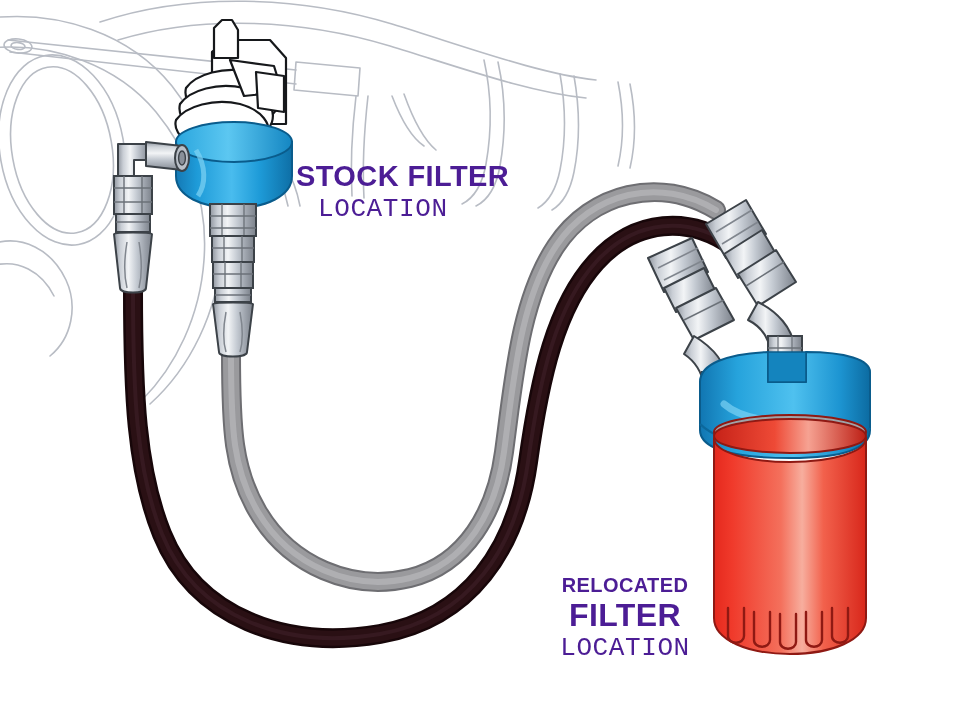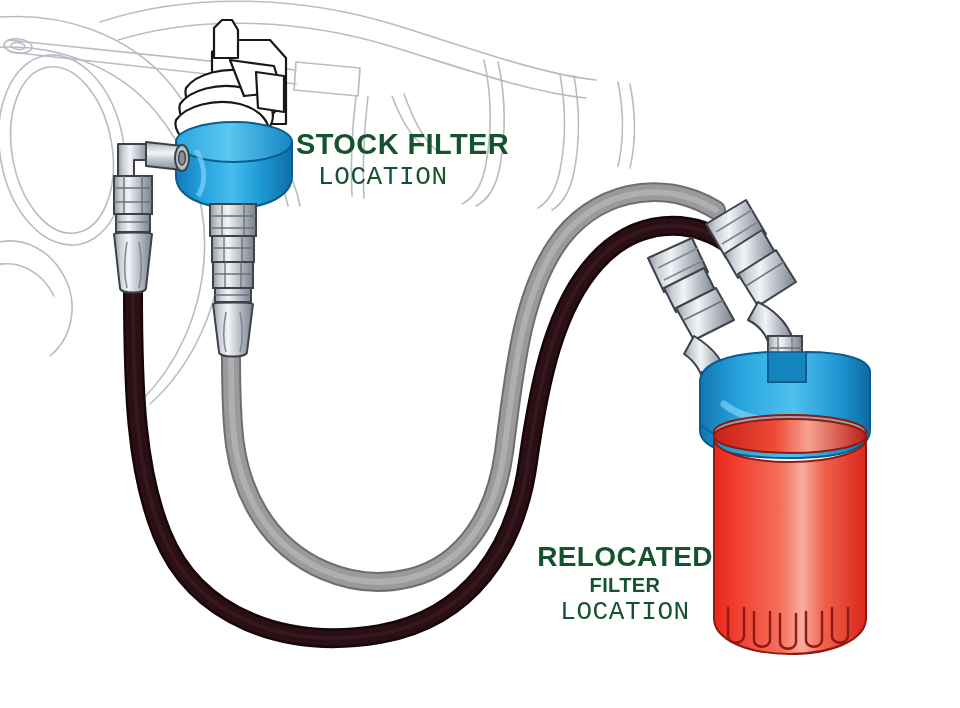--- a/index.html
+++ b/index.html
@@ -22,22 +22,23 @@
     position: absolute;
     left: 0;
     top: 0;
     width: 960px;
     height: 708px;
   }
   .label-block {
     position: absolute;
     text-align: center;
     line-height: 1.0;
-    color: #14532d;
+    color: #4c1d95;
     user-select: none;
+    margin-top: 32px;
   }
   .label-primary {
     font-weight: 700;
     font-stretch: condensed;
     letter-spacing: 0.4px;
     white-space: nowrap;
   }
   .label-secondary {
     font-weight: 400;
     font-stretch: condensed;
@@ -51,22 +52,22 @@
     text-align: left;
   }
   #label-stock .label-primary { font-size: 29px; }
   #label-stock .label-secondary { font-size: 26px; margin-top: 5px; margin-left: 22px; }
 
   #label-relocated {
     left: 533px;
     top: 543px;
     width: 184px;
   }
-  #label-relocated .label-primary { font-size: 28px; }
-  #label-relocated .label-primary.second { font-size: 20px; margin-top: 4px; }
+  #label-relocated .label-primary { font-size: 20px; }
+  #label-relocated .label-primary.second { font-size: 32px; margin-top: 4px; }
   #label-relocated .label-secondary { font-size: 26px; margin-top: 4px; }
 </style>
 </head>
 <body>
 
 <div id="stage">
 
   <svg id="diagram" viewBox="0 0 960 708" xmlns="http://www.w3.org/2000/svg">
     <defs>
 

